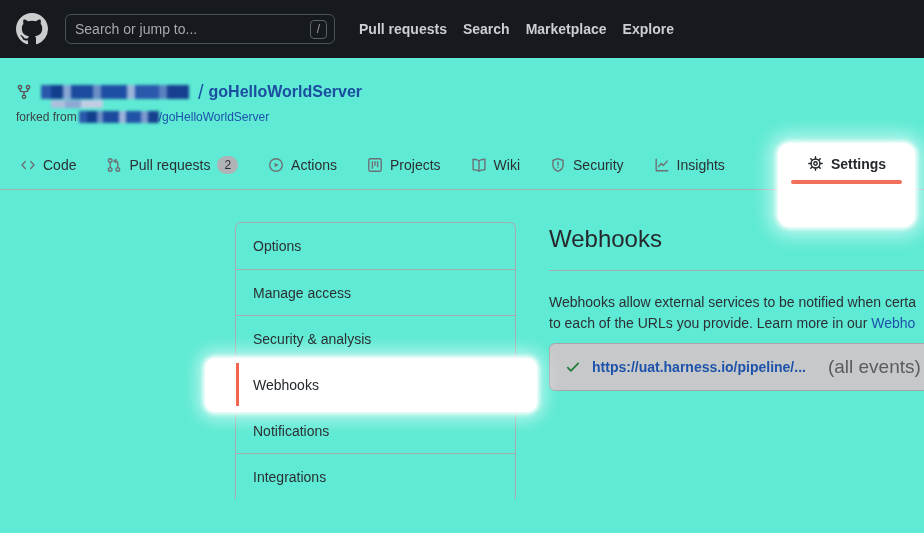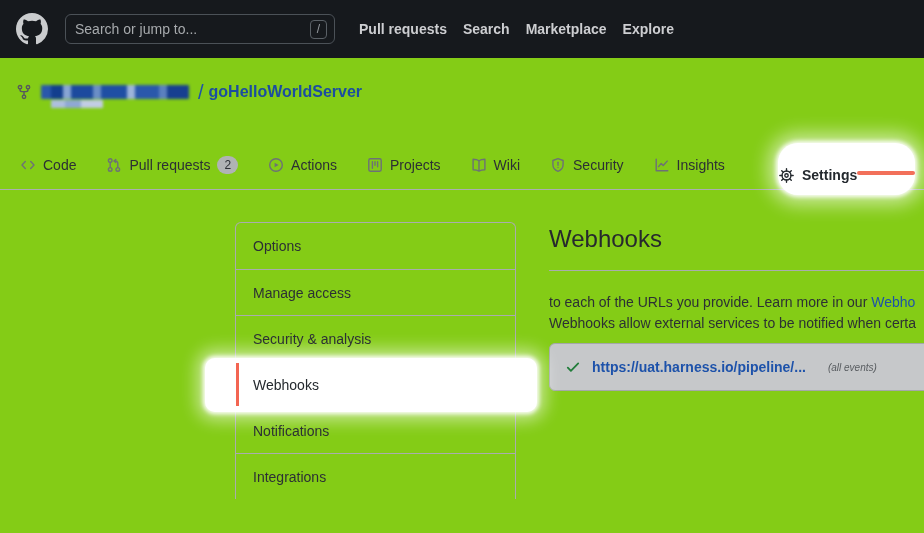--- a/index.html
+++ b/index.html
@@ -1,19 +1,19 @@
 <!DOCTYPE html>
 <html><head>
 <meta charset="utf-8">
 <style>
   * { margin:0; padding:0; box-sizing:border-box; }
   html,body { width:924px; height:533px; overflow:hidden; }
   .screen {
     position:relative; width:924px; height:533px; overflow:hidden;
-    background:#84cc16; font-family:"Liberation Sans",sans-serif;
+    background:#5eead4; font-family:"Liberation Sans",sans-serif;
   }
   svg { display:block; }
 
   
   .gh-header {
     position:absolute; top:0; left:0; right:0; height:58px;
     background:#16191d; display:flex; align-items:center; padding:0 16px;
   }
   .logo { width:32px; height:32px; color:#caccce; flex:0 0 auto; }
   .searchbox {
@@ -61,23 +61,23 @@
     position:absolute; top:140px; left:0; right:0; height:50px;
     border-bottom:1px solid #abaeb0; display:flex; align-items:center; padding-left:5px;
   }
   .tab { display:flex; align-items:center; height:100%; padding:0 15px; font-size:14px; color:#2c3034; cursor:pointer; }
   .ticon { width:16px; height:16px; margin-right:7px; color:#6d7176; }
   .tab-badge {
     margin-left:7px; background:#b0b3b5; border-radius:20px;
     padding:1px 7px; font-size:12px; line-height:16px; color:#2c3034;
   }
   .settings-card {
-    position:absolute; top:3px; right:9px; width:137px; height:52px;
-    background:#fff; border-radius:20px; z-index:6; cursor:pointer;
-    display:flex; flex-direction:row; align-items:center;
+    position:absolute; top:3px; right:9px; width:137px; height:84px;
+    background:#fff; border-radius:12px; z-index:6; cursor:pointer;
+    display:flex; flex-direction:column; align-items:center;
     box-shadow:0 0 4px 2px rgba(255,255,255,0.95), 0 0 18px 10px rgba(255,255,255,0.55);
   }
   .settings-row { margin-top:12px; display:flex; align-items:center; gap:7px; font-size:14px; font-weight:700; color:#24292e; }
   .gear { width:17px; height:17px; color:#24292e; }
   .settings-underline { margin-top:8px; width:111px; height:4px; border-radius:2px; background:#f2705a; }
 
   
   .sidebar {
     position:absolute; left:235px; top:222px; width:281px;
     border:1px solid #a9acae; border-bottom:none; border-radius:6px 6px 0 0;
@@ -104,21 +104,21 @@
   .rule { position:absolute; top:80px; left:0; width:400px; height:1px; background:#a9acae; }
   .intro { position:absolute; top:102px; left:0; font-size:14px; line-height:21px; color:#2c3034; white-space:nowrap; }
   .intro a { color:#1d52aa; text-decoration:none; cursor:pointer; }
   .hook-row {
     position:absolute; top:153px; left:0; width:420px; height:48px;
     border:1px solid #a4a7a9; border-radius:6px; background:#c6c8ca;
     display:flex; align-items:center; padding:0 15px;
   }
   .check { width:16px; height:16px; color:#217d3a; margin-right:11px; flex:0 0 auto; }
   .hook-url { font-size:14px; font-weight:700; color:#1d52aa; text-decoration:none; margin-right:22px; white-space:nowrap; cursor:pointer; }
-  .hook-scope { font-size:10px; font-style:italic; color:#595d61; white-space:nowrap; }
+  .hook-scope { font-size:19px; color:#595d61; white-space:nowrap; }
 </style>
 </head>
 <body>
 
 <div class="screen">
 
   <header class="gh-header">
     <span class="logo">
       <svg viewBox="0 0 16 16" width="32" height="32" fill="currentColor">
           <path d="M8 0C3.58 0 0 3.58 0 8c0 3.54 2.29 6.53 5.47 7.59.4.07.55-.17.55-.38 0-.19-.01-.82-.01-1.49-2.01.37-2.53-.49-2.69-.94-.09-.23-.48-.94-.82-1.13-.28-.15-.68-.52-.01-.53.63-.01 1.08.58 1.23.82.72 1.21 1.87.87 2.33.66.07-.52.28-.87.51-1.07-1.78-.2-3.64-.89-3.64-3.95 0-.87.31-1.59.82-2.15-.08-.2-.36-1.02.08-2.12 0 0 .67-.21 2.2.82.64-.18 1.32-.27 2-.27s1.36.09 2 .27c1.53-1.04 2.2-.82 2.2-.82.44 1.1.16 1.92.08 2.12.51.56.82 1.27.82 2.15 0 3.07-1.87 3.75-3.65 3.95.29.25.54.73.54 1.48 0 1.07-.01 1.93-.01 2.2 0 .21.15.46.55.38A8.01 8.01 0 0 0 16 8c0-4.42-3.58-8-8-8Z"></path>
@@ -144,20 +144,25 @@
             <circle cx="12" cy="3.2" r="1.7"></circle>
             <circle cx="8" cy="12.8" r="1.7"></circle>
             <path d="M4 4.9v.9c0 1 .8 1.8 1.8 1.8h4.4c1 0 1.8-.8 1.8-1.8v-.9M8 7.6v3.5"></path>
           </svg>
       </span>
       <span class="redact redact-lg">
           <i class="sub"></i>
         </span>
       <span class="repo-sep">/</span>
       <a class="repo-name">goHelloWorldServer</a>
+    </div>
+    <div class="forked-line">
+      <span>forked from</span>
+      <span class="redact redact-sm"></span>
+      <a class="forked-link">/goHelloWorldServer</a>
     </div>
   </section>
 
   <nav class="tabbar">
     <div class="tab">
       <span class="ticon">
         <svg viewBox="0 0 16 16" width="16" height="16" fill="none" stroke="currentColor" stroke-width="1.4" stroke-linecap="round" stroke-linejoin="round">
             <path d="M5.3 4.6 2 8l3.3 3.4M10.7 4.6 14 8l-3.3 3.4"></path>
           </svg>
       </span>
@@ -260,22 +265,22 @@
       <li class="side-item">
         <span class="side-label">Integrations</span>
       </li>
     </ul>
   </aside>
 
   <main class="content">
     <h2 class="page-title">Webhooks</h2>
     <div class="rule"></div>
     <div class="intro">
+      <div>Webhooks allow external services to be notified when certa</div>
       <div><span>to each of the URLs you provide. Learn more in our </span><a>Webho</a></div>
-      <div>Webhooks allow external services to be notified when certa</div>
     </div>
     <div class="hook-row">
       <span class="check">
         <svg viewBox="0 0 16 16" width="16" height="16" fill="none" stroke="currentColor" stroke-width="1.8" stroke-linecap="round" stroke-linejoin="round">
             <path d="m2.8 8.6 3.1 3.2L13.2 4.4"></path>
           </svg>
       </span>
       <a class="hook-url">https://uat.harness.io/pipeline/...</a>
       <span class="hook-scope">(all events)</span>
     </div>

